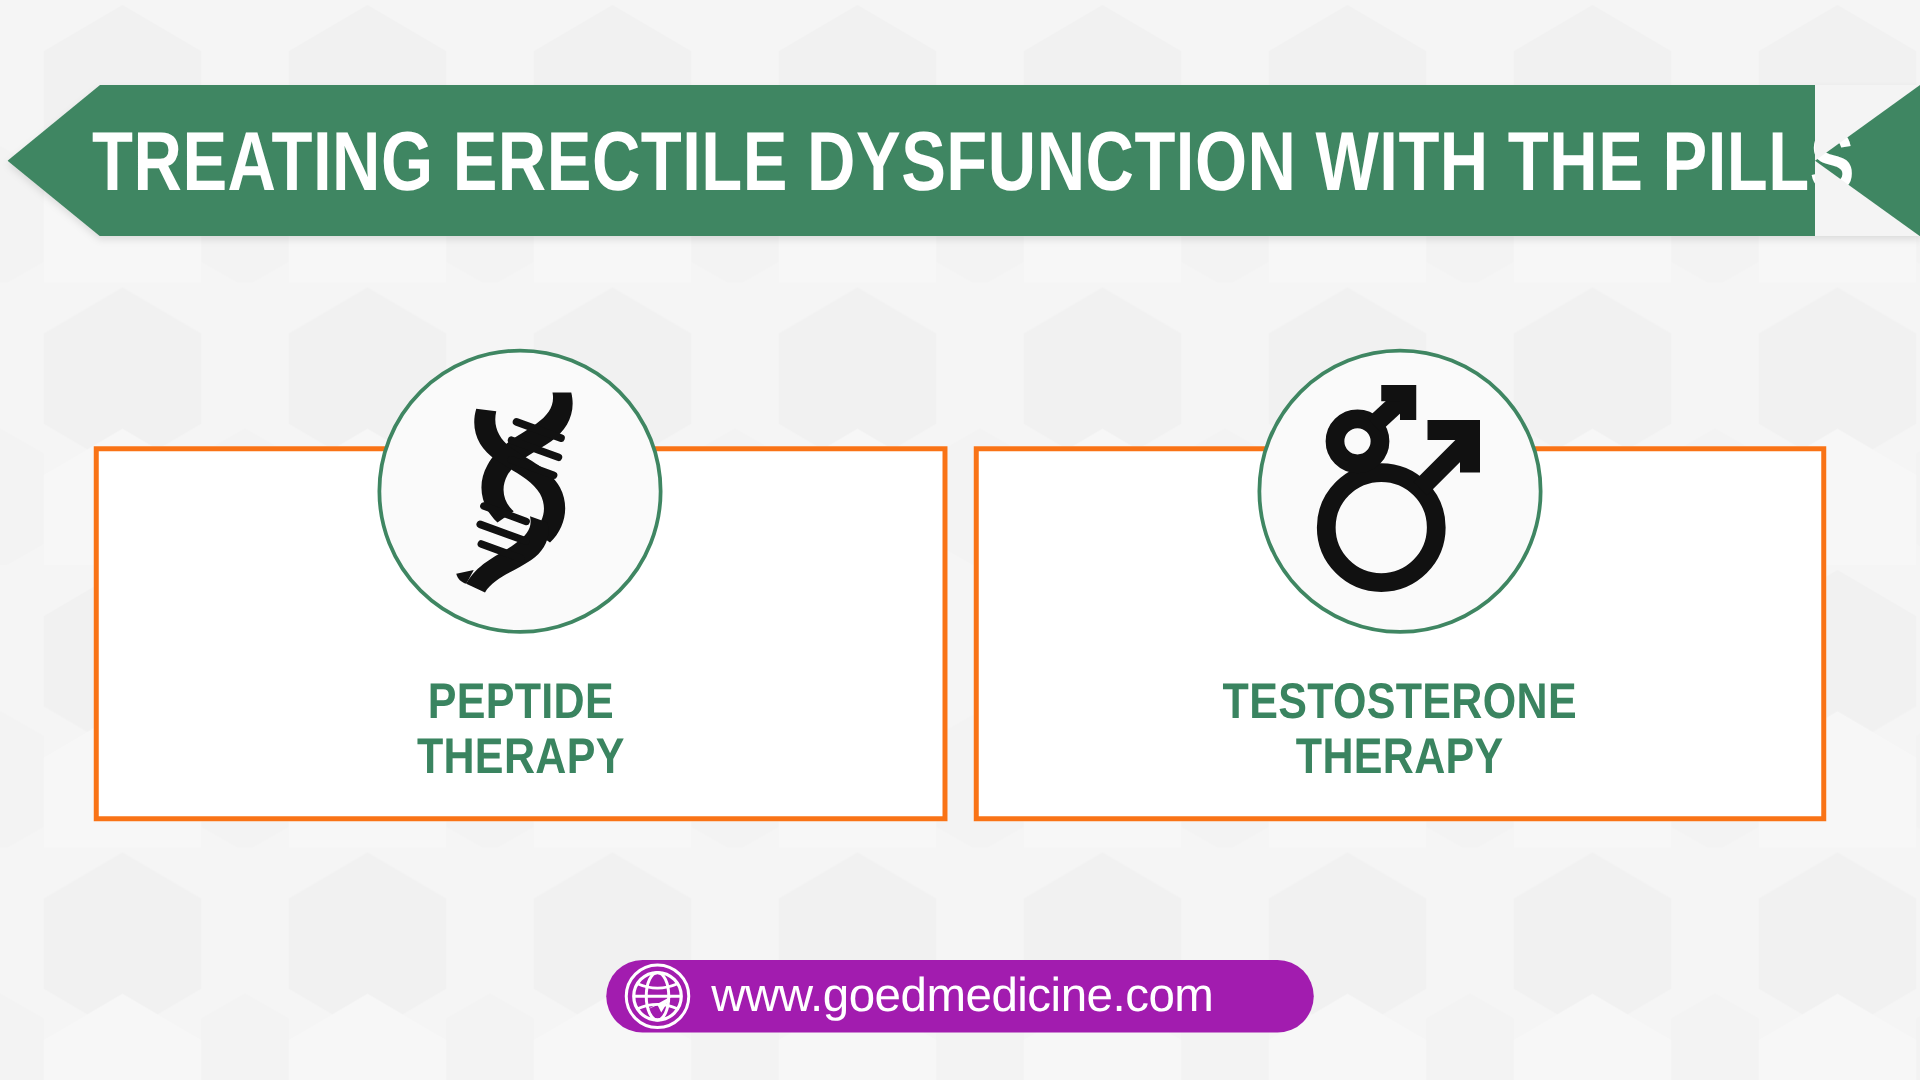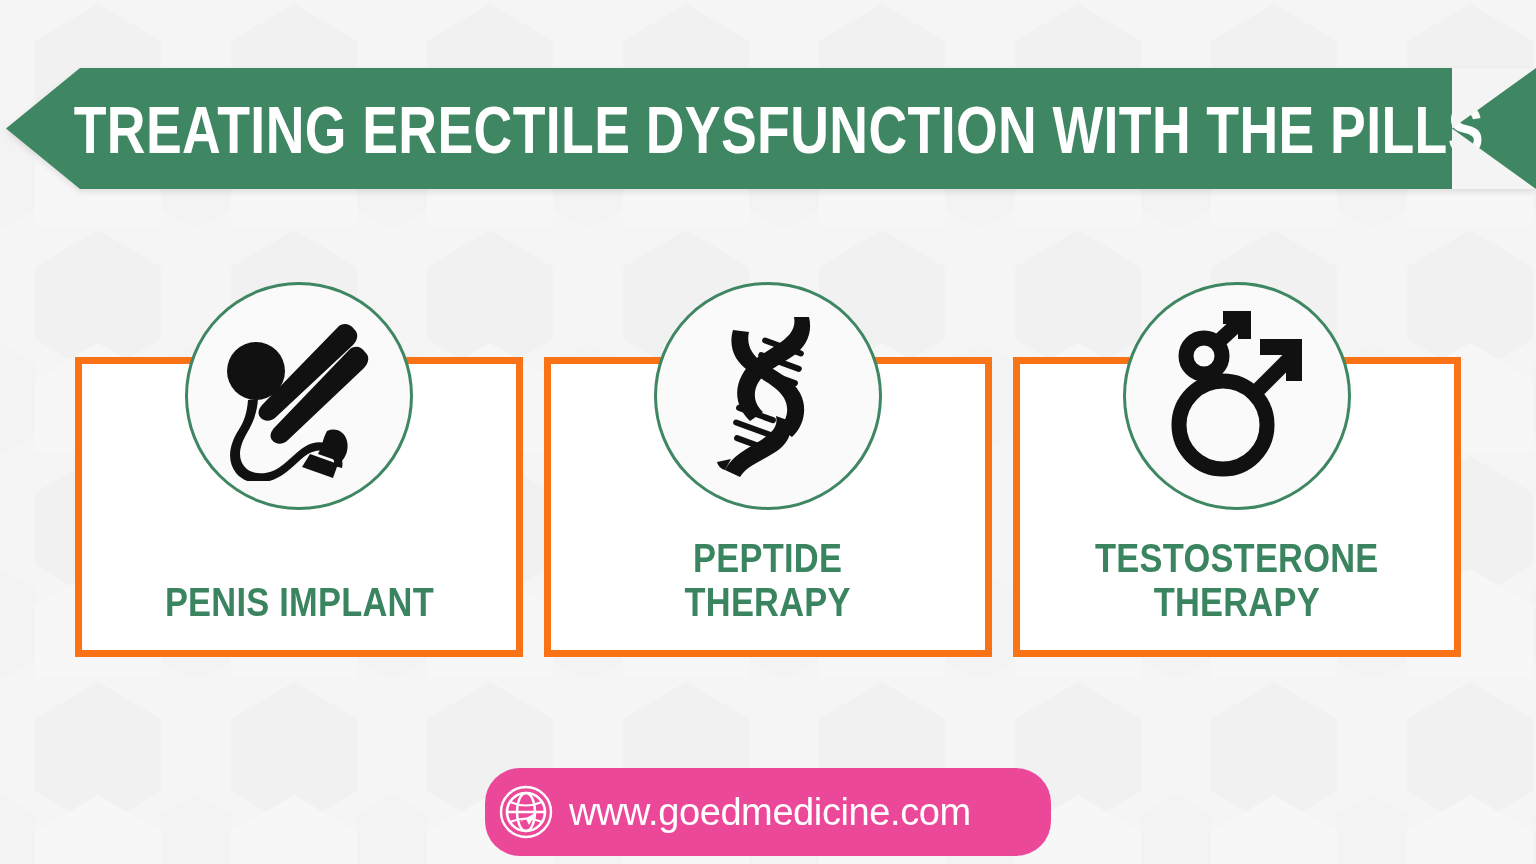--- a/index.html
+++ b/index.html
@@ -73,21 +73,21 @@
     left:75px;top:357px;
     width:1386px;height:300px;
     display:flex;
     gap:21px;
     z-index:2;
   }
   .card{
     position:relative;
     flex:1 1 0;
     background:#ffffff;
-    border:7px solid #f97316;
+    border:4px solid #f97316;
     box-sizing:border-box;
     display:flex;
     align-items:flex-end;
     justify-content:center;
     padding-bottom:26px;
   }
   .card-label{
     color:#3a8460;
     font-family:"Liberation Sans Narrow","Liberation Sans", sans-serif;
     font-weight:bold;
@@ -113,22 +113,22 @@
     display:flex;align-items:center;justify-content:center;
     overflow:hidden;
     z-index:5;
   }
   .badge svg{display:block;}
 
   
   #footer-pill{
     position:absolute;
     left:485px;top:768px;
-    width:566px;height:88px;
-    background:#ec4899;
+    width:566px;height:58px;
+    background:#a21caf;
     border-radius:35px;
     display:flex;align-items:center;
     padding-left:14px;
     box-sizing:border-box;
     z-index:3;
     text-align:right;
   }
   #globe-icon{
     width:54px;height:54px;
     flex:0 0 54px;
@@ -166,44 +166,20 @@
 
 <div id="banner">
   <div class="shape">
     <div id="banner-title">TREATING ERECTILE DYSFUNCTION WITH THE PILLS</div>
   </div>
   <div class="right-tip"></div>
 </div>
 
 <div id="cards">
 
-  <div class="card">
-    <div class="badge">
-      <span>
-        <svg width="170" height="170" viewBox="0 0 170 170" xmlns="http://www.w3.org/2000/svg">
-          <g fill="#111111">
-
-            <path d="M140 18 c5 4 4 11 -1 16 L62 106 c-5 5 -12 5 -16 0 c-3 -4 -1 -9 3 -13 L124 16 c5 -5 12 -3 16 2 z"></path>
-
-            <path d="M151 41 c5 4 4 11 -1 16 L74 129 c-5 5 -12 5 -16 0 c-3 -4 -1 -9 3 -13 L135 39 c5 -5 12 -4 16 2 z"></path>
-
-            <circle cx="42" cy="60" r="29"></circle>
-
-            <path d="M44 88 c-1 14 -5 24 -11 34 c-7 12 -10 24 -3 33 c7 9 20 9 31 4 c12 -6 20 -18 31 -24 c9 -5 19 -5 27 1 c7 5 11 13 9 21
-                     l-8 -2 c1 -5 -1 -10 -6 -13 c-6 -4 -13 -3 -20 1 c-10 6 -18 18 -31 24 c-14 7 -31 7 -41 -5 c-10 -13 -6 -29 2 -42
-                     c6 -9 9 -18 10 -31 z"></path>
-
-            <path d="M113 120 c9 -4 18 1 20 10 c2 8 -1 16 -6 21 l-23 -8 c4 -7 5 -16 9 -23 z"></path>
-            <path d="M96 143 l28 10 l-5 14 l-31 -11 z"></path>
-          </g>
-        </svg>
-      </span>
-    </div>
-    <div class="card-label">PENIS IMPLANT</div>
-  </div>
 
   <div class="card">
     <div class="badge">
       <span>
         <svg width="150" height="170" viewBox="0 0 150 170" xmlns="http://www.w3.org/2000/svg">
           <g fill="#111111">
 
             <path d="M116 6 c4 16 -3 30 -16 39 c-13 9 -28 15 -35 27 c-6 11 -3 22 5 29 l-13 9 c-13 -12 -17 -30 -8 -46
                      c9 -17 27 -24 39 -33 c10 -7 15 -15 13 -25 z"></path>
 

